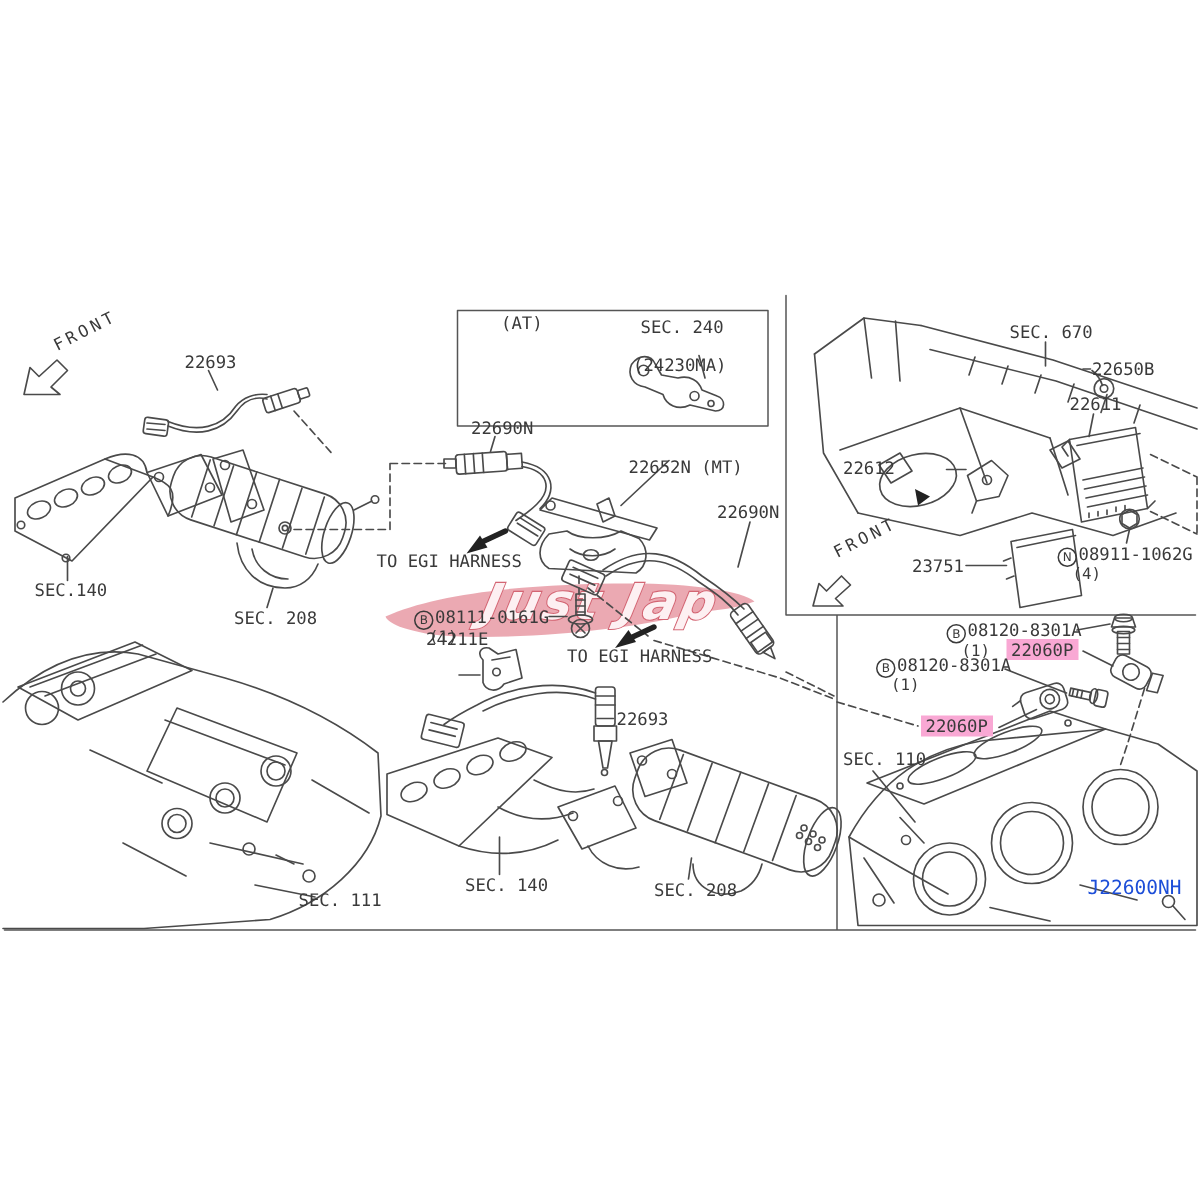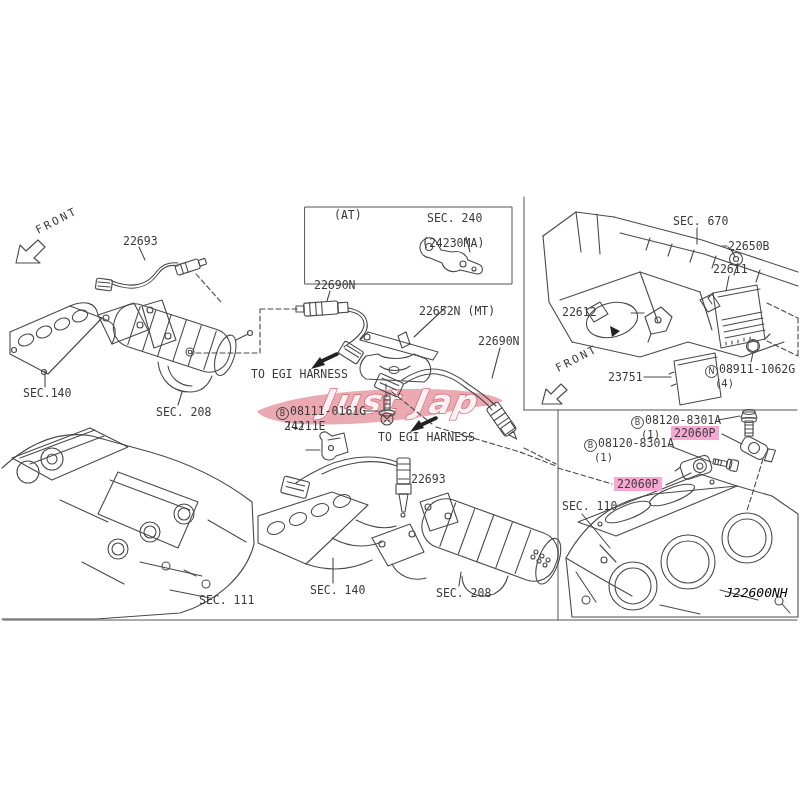--- a/index.html
+++ b/index.html
@@ -15,21 +15,21 @@
   #art .wm{fill:#e9a2ab;stroke:none;opacity:.92;}
   #art .wmtext{font-family:"DejaVu Sans",sans-serif;font-style:italic;font-weight:bold;
     font-size:33px;fill:#fdf0f2;stroke:#d36573;stroke-width:1.4px;letter-spacing:2px;paint-order:stroke;}
   #labels{position:absolute;left:0;top:0;width:800px;height:800px;}
   .lbl{position:absolute;font-size:11.5px;color:#3a3a3a;white-space:nowrap;line-height:1.08;transform-origin:0 0;}
   .lbl .circ{display:inline-block;width:11px;height:11px;border:1px solid #3a3a3a;border-radius:50%;
     font-size:8px;line-height:11px;text-align:center;vertical-align:-1px;margin-right:1px;
     font-family:"DejaVu Sans",sans-serif;}
   .lbl .qty{margin-left:10px;font-size:10.5px;}
   .lbl.hl .txt{background:#f9a8d4;padding:0 3px;}
-  .lbl.code{font-size:13px;color:#000000;font-style:italic;}
+  .lbl.code{font-size:13px;color:#1d4ed8;}
   .lbl.front{letter-spacing:2.5px;font-size:11px;}
 </style>
 </head>
 <body>
 
 <div class="canvas">
 
 <svg id="art" width="800" height="800" viewBox="0 0 800 800">
 
   <g>

